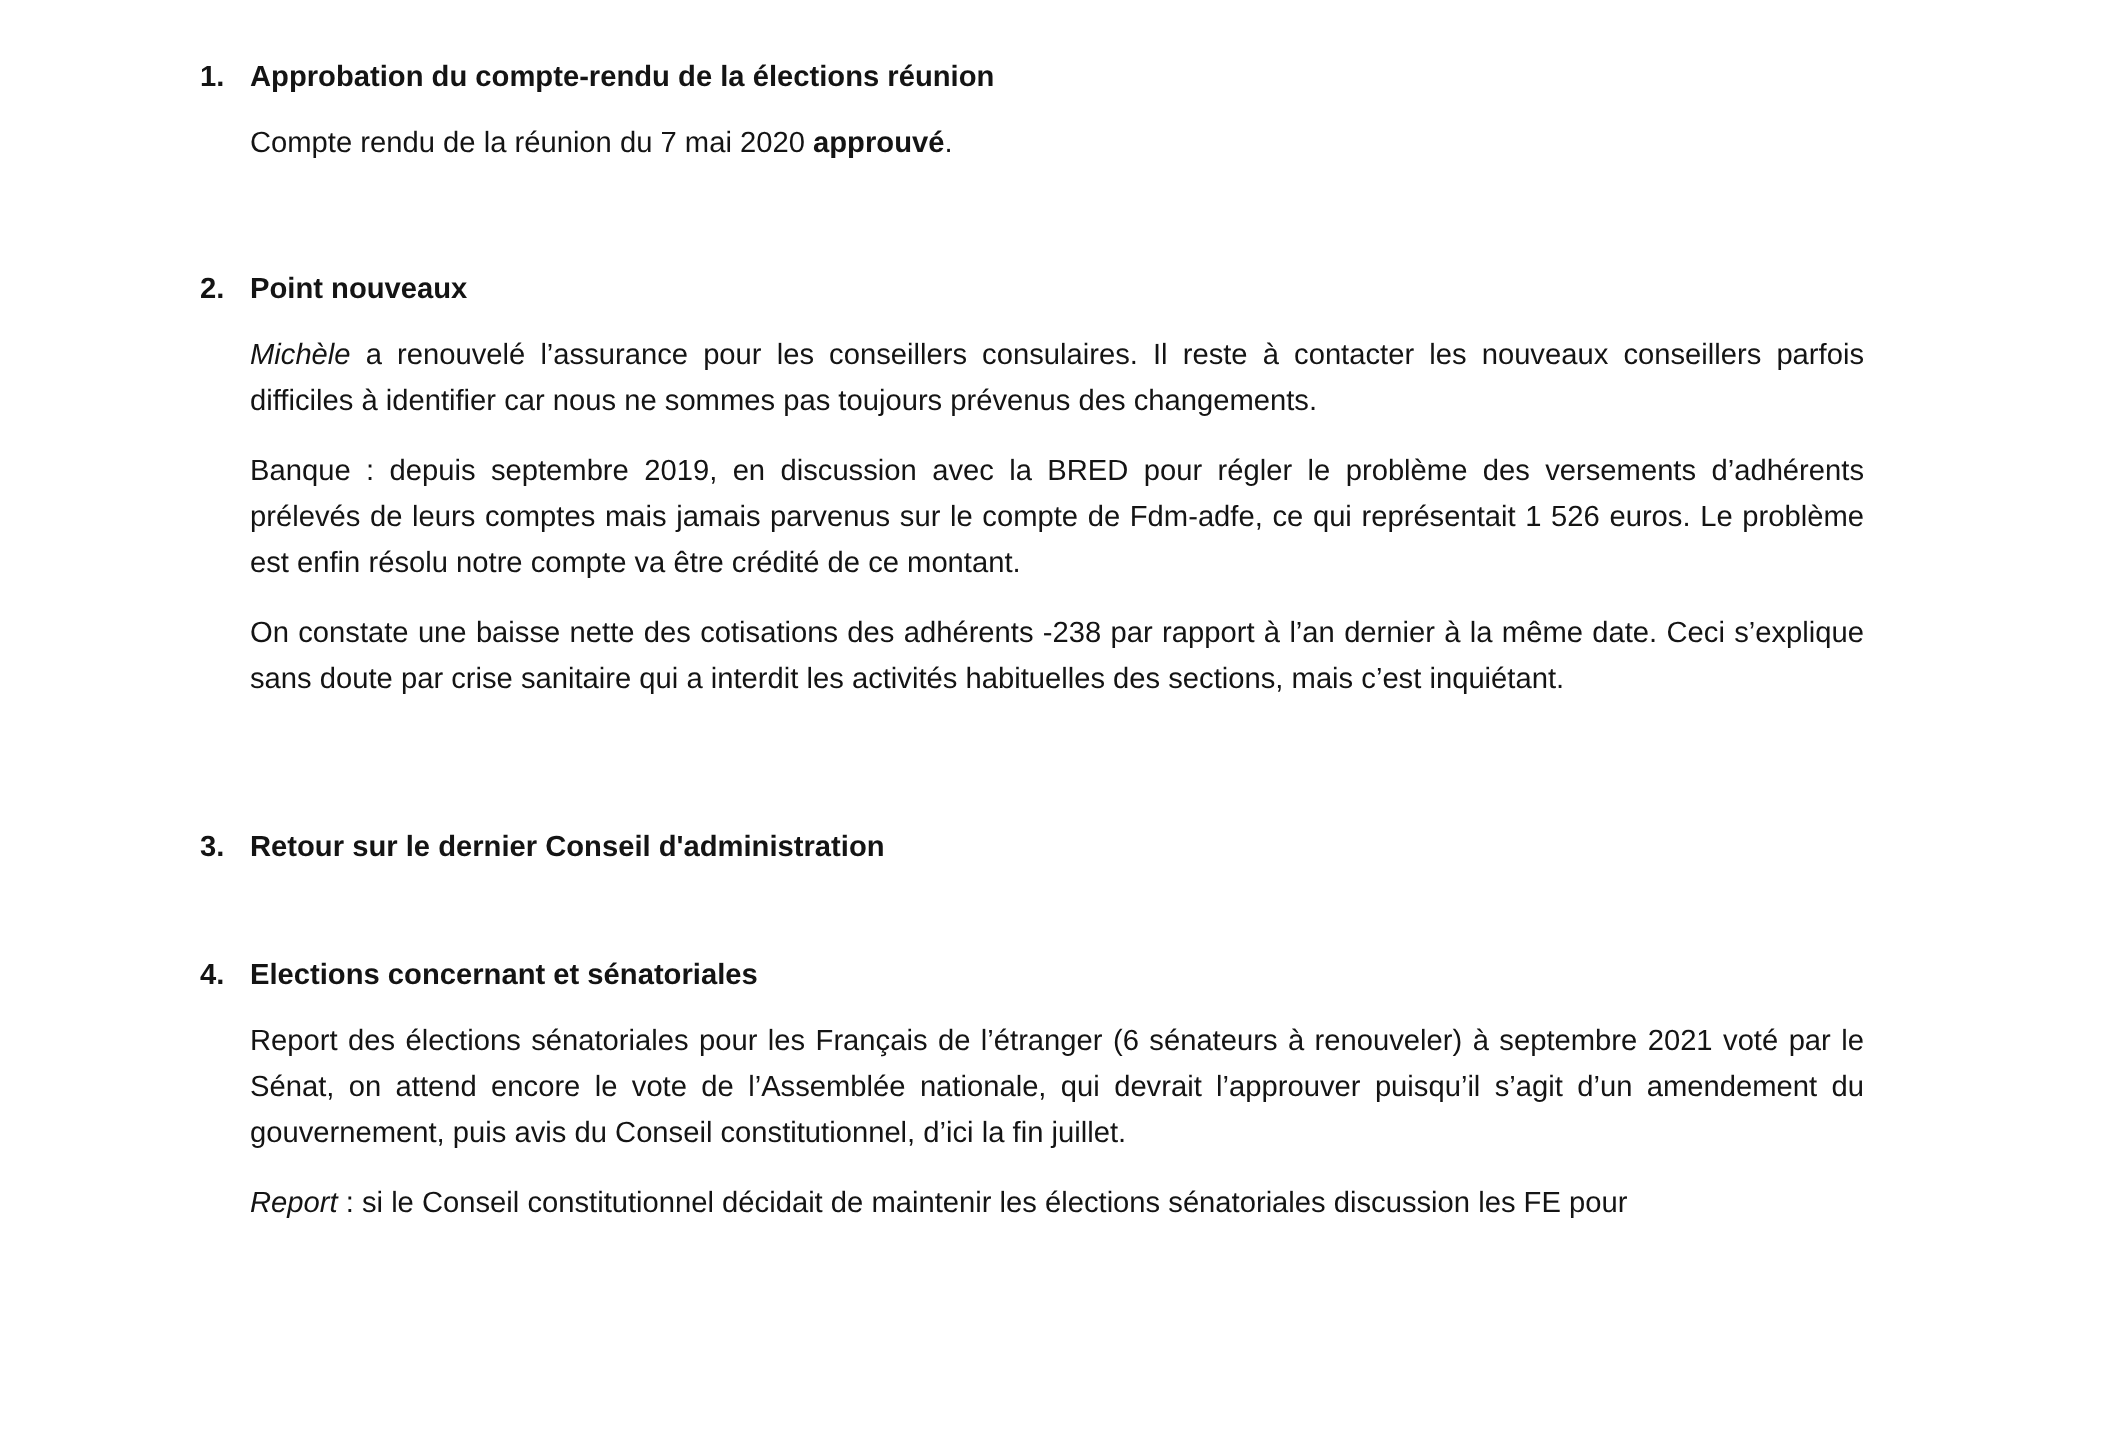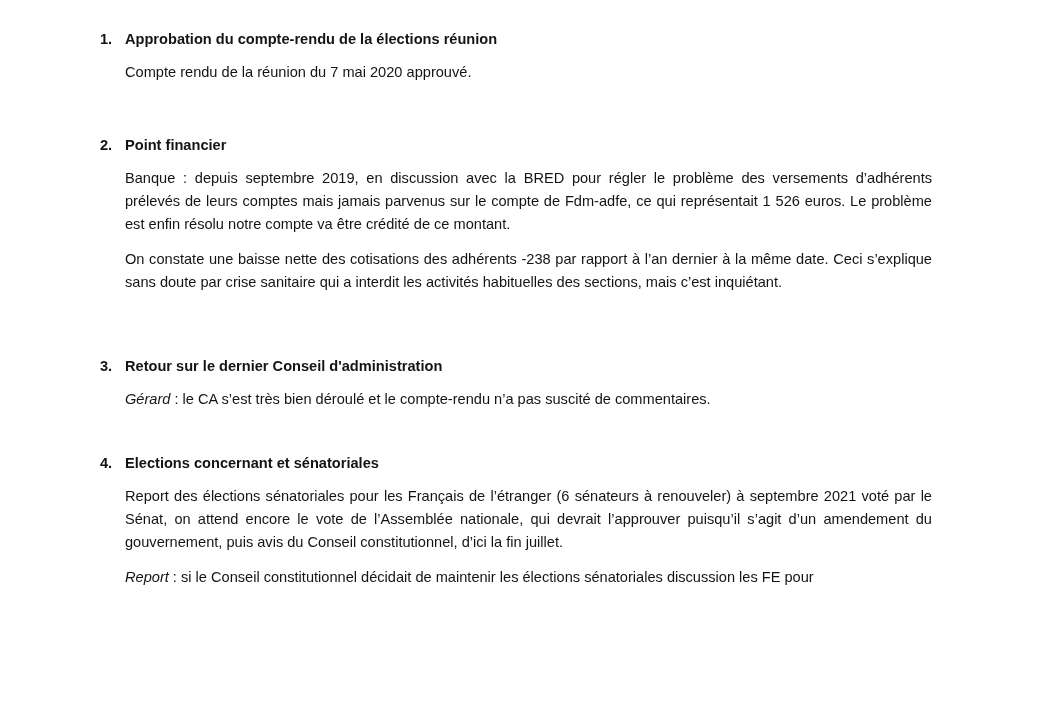--- a/index.html
+++ b/index.html
@@ -27,21 +27,21 @@
     flex: 0 0 25px;
     width: 25px;
   }
   .heading { flex: 1 1 auto; }
   p.body-p {
     margin: 0 0 12px 25px;
     text-align: justify;
   }
   p.single { text-align: left; }
   .speaker { font-style: italic; }
-  .bold { font-weight: 400; }
+  .bold { font-weight: 700; }
   .mt-sec2 { margin-top: 50px; }
   .mt-sec3 { margin-top: 61px; }
   .mt-sec4 { margin-top: 41px; }
   .p-report { margin-top: 26px; }
   .p-mehdi  { margin-top: 21px; }
 </style>
 </head>
 <body>
 
 <div class="page">
@@ -50,32 +50,32 @@
     <div class="heading-row">
       <span class="num">1.</span>
       <span class="heading">Approbation du compte-rendu de la élections réunion</span>
     </div>
     <p class="body-p single"><span>Compte rendu de la réunion du 7 mai 2020 </span><span class="bold">approuvé</span><span>.</span></p>
   </div>
 
   <div class="section mt-sec2">
     <div class="heading-row">
       <span class="num">2.</span>
-      <span class="heading">Point financier</span>
+      <span class="heading">Point nouveaux</span>
     </div>
+    <p class="body-p"><span class="speaker">Michèle</span><span> a renouvelé l’assurance pour les conseillers consulaires. Il reste à contacter les nouveaux conseillers parfois difficiles à identifier car nous ne sommes pas toujours prévenus des changements.</span></p>
     <p class="body-p">Banque : depuis septembre 2019, en discussion avec la BRED pour régler le problème des versements d’adhérents prélevés de leurs comptes mais jamais parvenus sur le compte de Fdm-adfe, ce qui représentait 1 526 euros. Le problème est enfin résolu notre compte va être crédité de ce montant.</p>
     <p class="body-p">On constate une baisse nette des cotisations des adhérents -238 par rapport à l’an dernier à la même date. Ceci s’explique sans doute par crise sanitaire qui a interdit les activités habituelles des sections, mais c’est inquiétant.</p>
   </div>
 
   <div class="section mt-sec3">
     <div class="heading-row">
       <span class="num">3.</span>
       <span class="heading">Retour sur le dernier Conseil d'administration</span>
     </div>
-    <p class="body-p single"><span class="speaker">Gérard</span><span> : le CA s’est très bien déroulé et le compte-rendu n’a pas suscité de commentaires.</span></p>
   </div>
 
   <div class="section mt-sec4">
     <div class="heading-row">
       <span class="num">4.</span>
       <span class="heading">Elections concernant et sénatoriales</span>
     </div>
     <p class="body-p p-report">Report des élections sénatoriales pour les Français de l’étranger (6 sénateurs à renouveler) à septembre 2021 voté par le Sénat, on attend encore le vote de l’Assemblée nationale, qui devrait l’approuver puisqu’il s’agit d’un amendement du gouvernement, puis avis du Conseil constitutionnel, d’ici la fin juillet.</p>
     <p class="body-p p-mehdi"><span class="speaker">Report</span><span> : si le Conseil constitutionnel décidait de maintenir les élections sénatoriales discussion les FE pour</span></p>
   </div>

